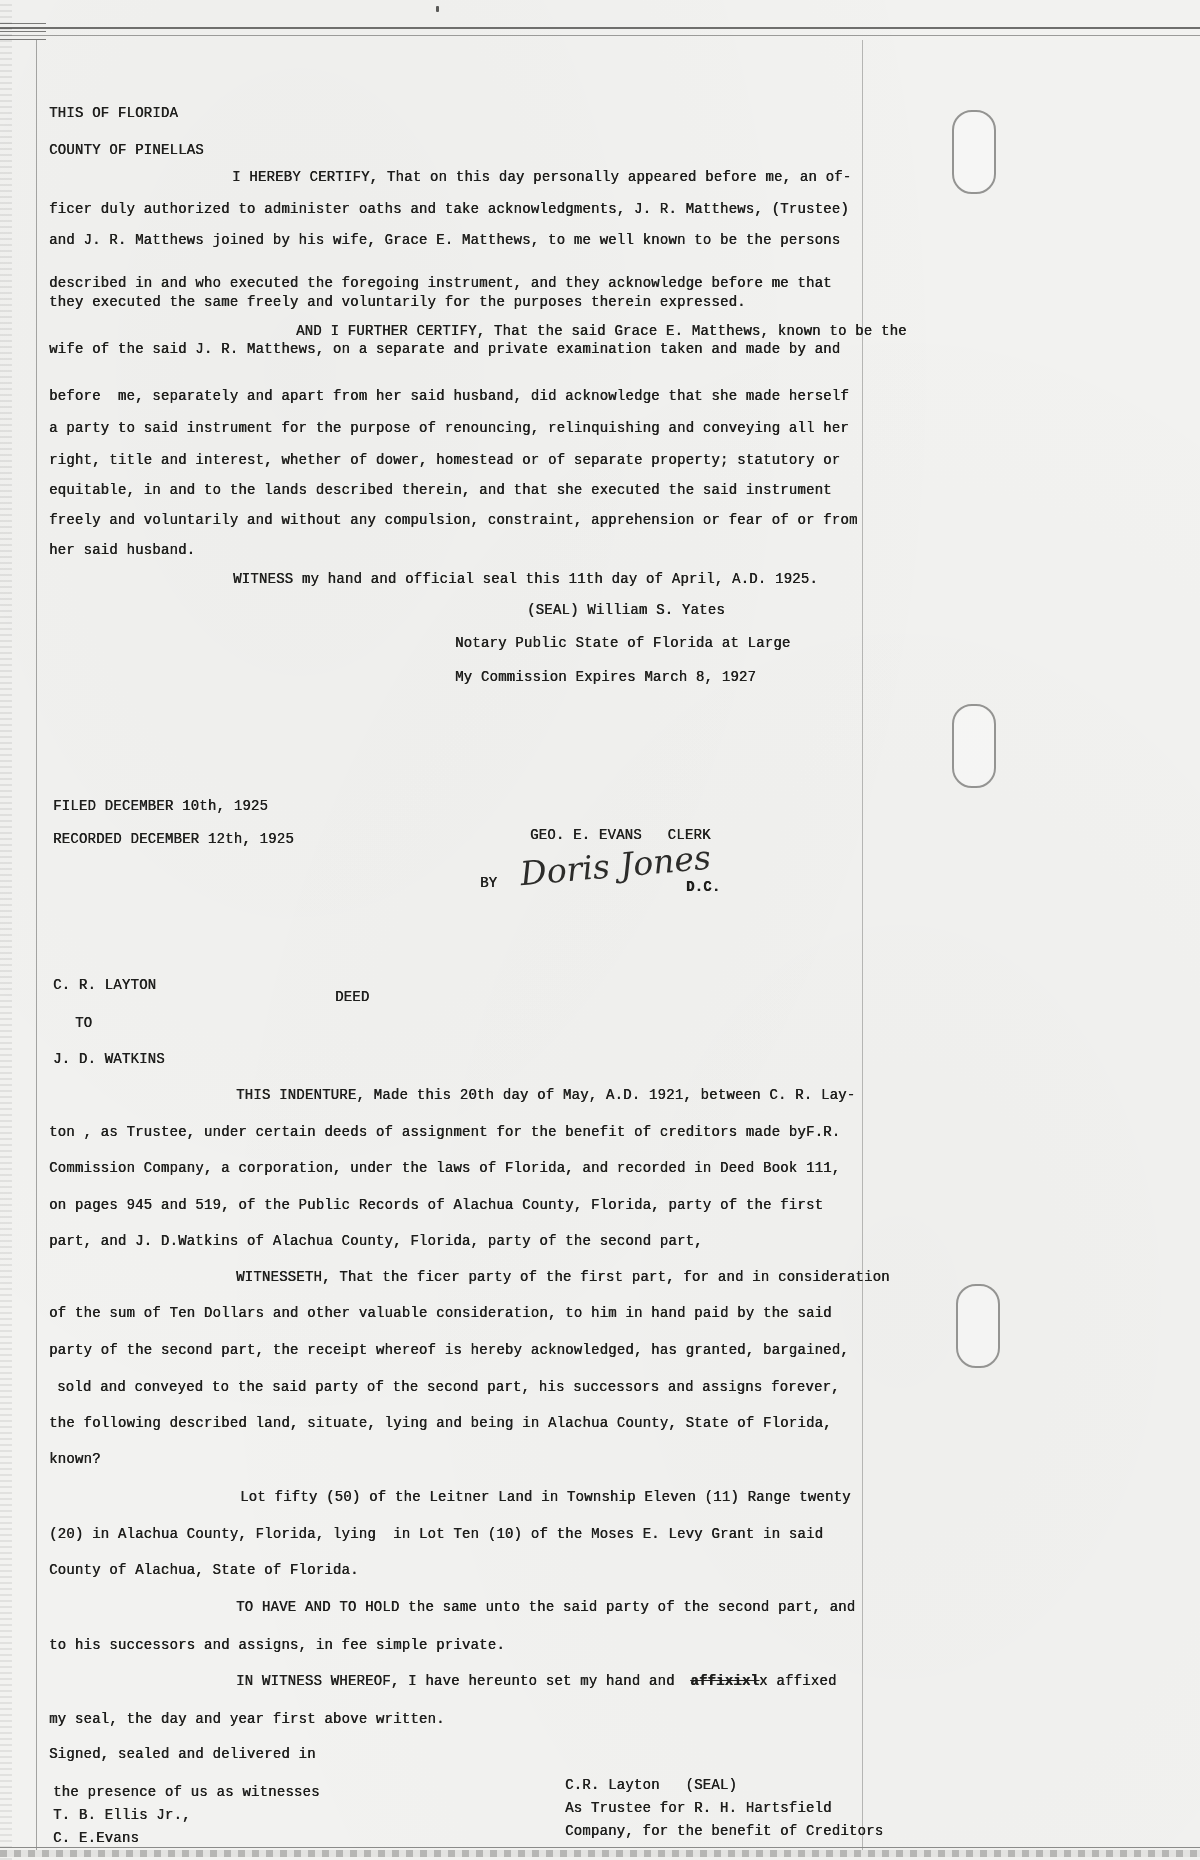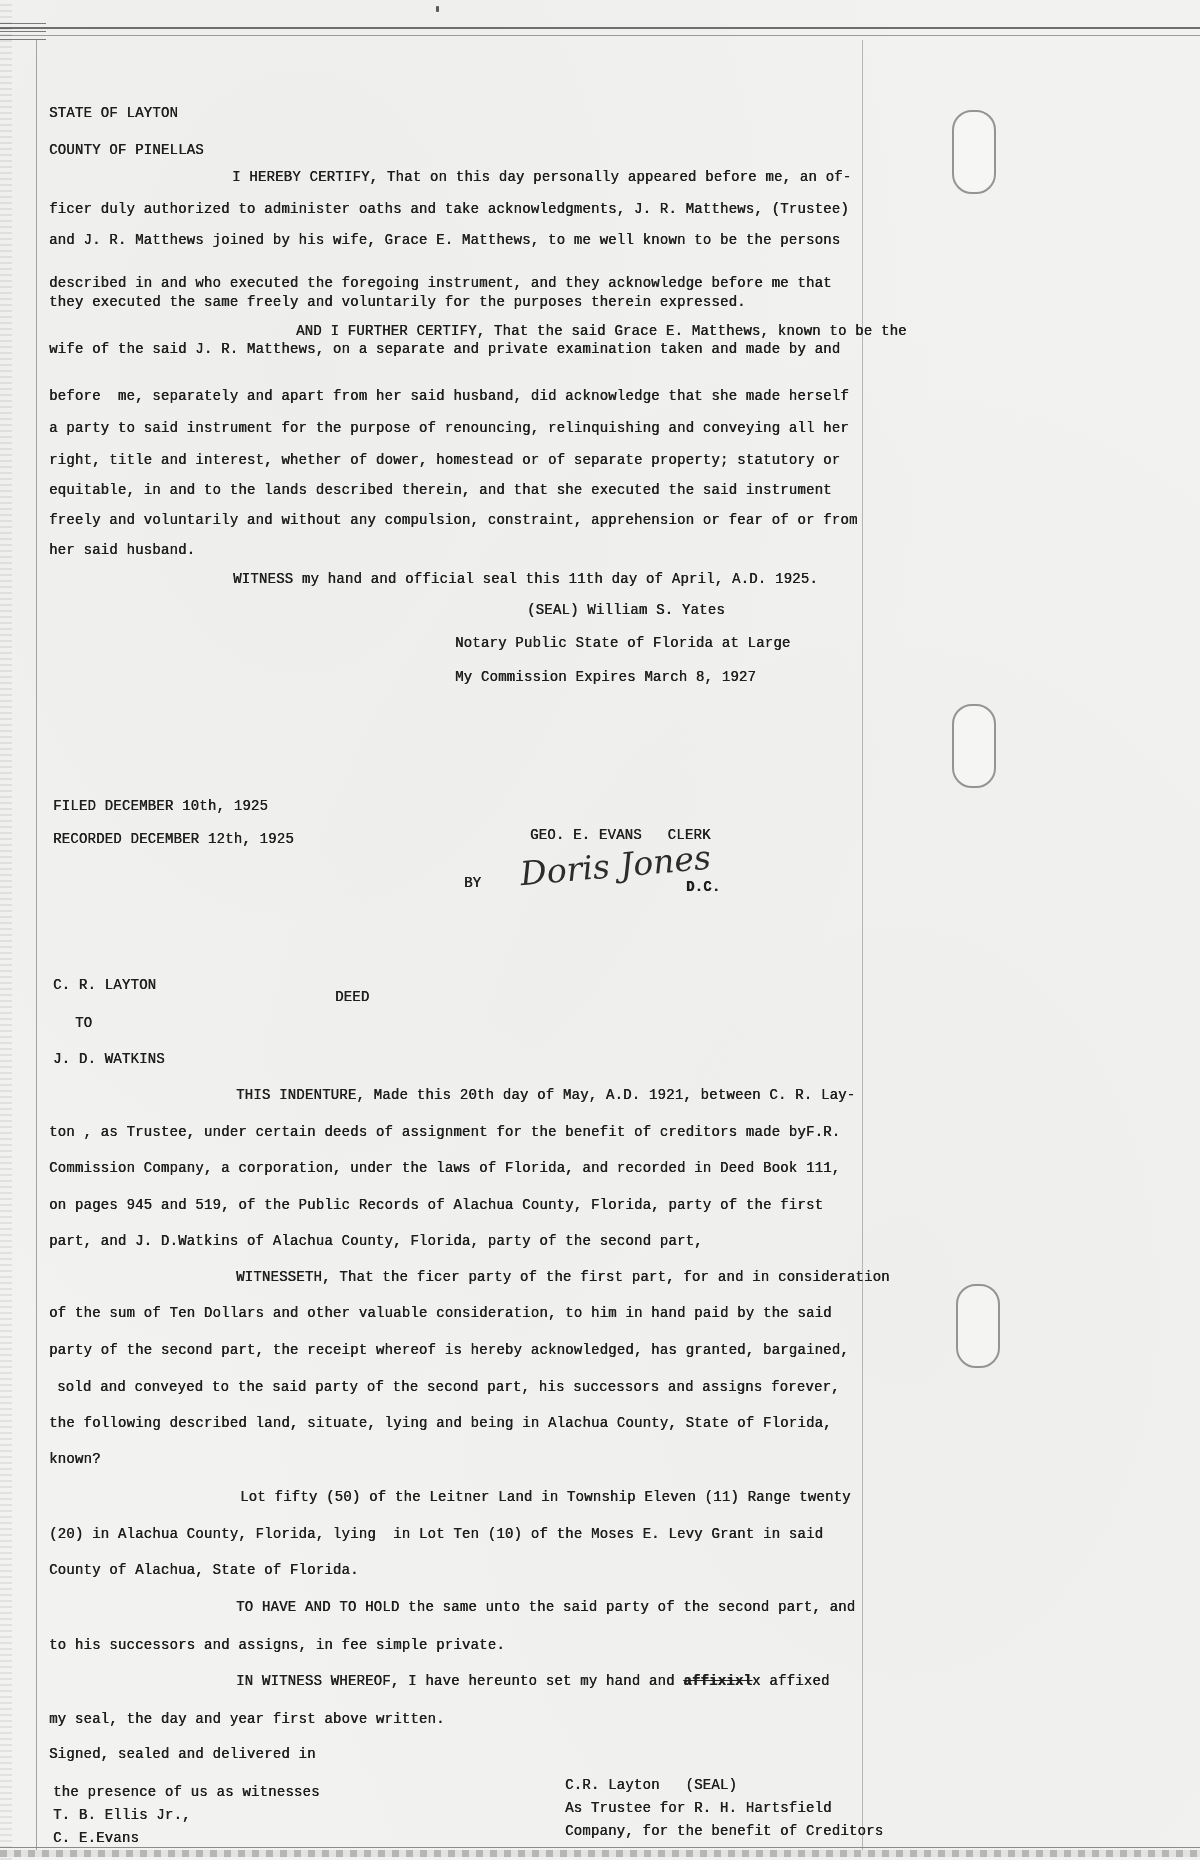--- a/index.html
+++ b/index.html
@@ -7,21 +7,21 @@
     position:relative; width:1200px; height:1860px; margin:0 auto;
     background:
       radial-gradient(ellipse at 25% 20%, rgba(0,0,0,0.018), transparent 55%),
       radial-gradient(ellipse at 75% 70%, rgba(0,0,0,0.015), transparent 60%),
       #f2f2f0;
     font-family:"Liberation Mono","DejaVu Sans Mono",monospace;
     font-size:14px; color:#1e1e1c; overflow:hidden;
   }
   .ln { position:absolute; white-space:pre; letter-spacing:0.2px;
         text-shadow:0.4px 0 0 currentColor; line-height:18px; }
-  .strike { text-decoration:line-through; font-weight:bold; }
+  .strike { text-decoration:line-through; font-weight:bold;margin-left:7px; }
   .sig { position:absolute; font-family:"DejaVu Serif",serif; font-style:italic;
          font-size:33px; color:#2c2c2a; transform:rotate(-5deg); white-space:pre; }
   
   .edge, .hole, .rule { position:absolute; }
   .top-line-1 { top:27px; left:0; width:1200px; height:2px; background:#6f6f6d; }
   .top-line-2 { top:35px; left:0; width:1200px; height:1px; background:#9b9b99; }
   .top-hatch  { top:20px; left:0; width:46px; height:20px;
                 background:repeating-linear-gradient(0deg,#7a7a78 0 1px,transparent 1px 4px); }
   .left-strip { top:0; left:0; width:12px; height:1860px;
                 background:repeating-linear-gradient(0deg,rgba(0,0,0,0.07) 0 2px,transparent 2px 6px); }
@@ -50,21 +50,21 @@
   <div class="rule left-rule"></div>
   <div class="rule right-rule"></div>
   <div class="edge bottom-line"></div>
   <div class="edge bottom-strip"></div>
   <div class="hole hole-1"></div>
   <div class="hole hole-2"></div>
   <div class="hole hole-3"></div>
   <div class="speck"></div>
 
   <div>
-    <div class="ln" style="top:104px;left:49px">STATE OF LAYTON</div>
+    <div class="ln" style="top:104px;left:49px">THIS OF FLORIDA</div>
     <div class="ln" style="top:141px;left:49px">COUNTY OF PINELLAS</div>
 
     <div class="ln" style="top:168px;left:232px">I HEREBY CERTIFY, That on this day personally appeared before me, an of-</div>
     <div class="ln" style="top:200px;left:49px">ficer duly authorized to administer oaths and take acknowledgments, J. R. Matthews, (Trustee)</div>
     <div class="ln" style="top:231px;left:49px">and J. R. Matthews joined by his wife, Grace E. Matthews, to me well known to be the persons</div>
     <div class="ln" style="top:274px;left:49px">described in and who executed the foregoing instrument, and they acknowledge before me that</div>
     <div class="ln" style="top:293px;left:49px">they executed the same freely and voluntarily for the purposes therein expressed.</div>
 
     <div class="ln" style="top:322px;left:296px">AND I FURTHER CERTIFY, That the said Grace E. Matthews, known to be the</div>
     <div class="ln" style="top:340px;left:49px">wife of the said J. R. Matthews, on a separate and private examination taken and made by and</div>
@@ -77,21 +77,21 @@
 
     <div class="ln" style="top:570px;left:233px">WITNESS my hand and official seal this 11th day of April, A.D. 1925.</div>
     <div class="ln" style="top:601px;left:527px">(SEAL) William S. Yates</div>
     <div class="ln" style="top:634px;left:455px">Notary Public State of Florida at Large</div>
     <div class="ln" style="top:668px;left:455px">My Commission Expires March 8, 1927</div>
 
     <div class="ln" style="top:797px;left:53px">FILED DECEMBER 10th, 1925</div>
     <div class="ln" style="top:830px;left:53px">RECORDED DECEMBER 12th, 1925</div>
     <div class="ln" style="top:826px;left:530px">GEO. E. EVANS   CLERK</div>
 
-    <div class="ln" style="top:874px;left:464px">BY</div>
+    <div class="ln" style="top:874px;left:480px">BY</div>
     <div class="sig" style="top:846px;left:520px">Doris Jones</div>
     <div class="ln" style="top:878px;left:686px;font-weight:bold">D.C.</div>
   </div>
 
   <div>
     <div class="ln" style="top:976px;left:53px">C. R. LAYTON</div>
     <div class="ln" style="top:988px;left:335px">DEED</div>
     <div class="ln" style="top:1014px;left:75px">TO</div>
     <div class="ln" style="top:1050px;left:53px">J. D. WATKINS</div>
 

